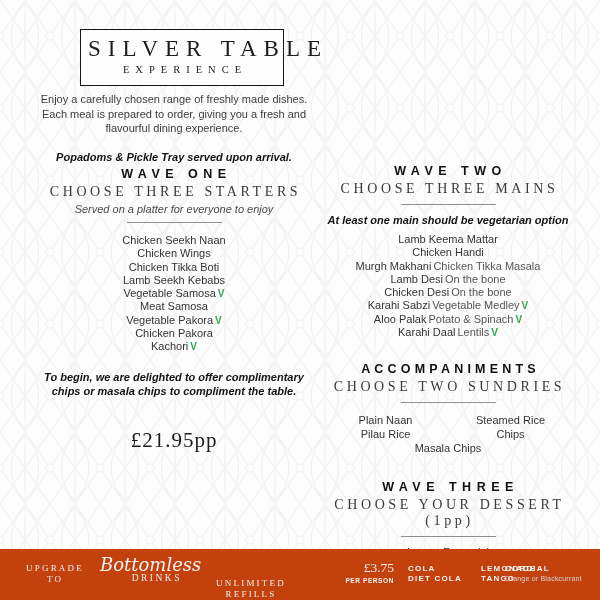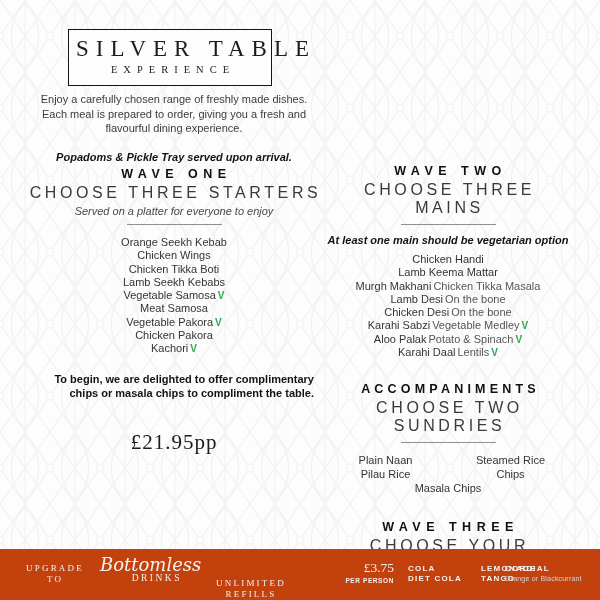--- a/index.html
+++ b/index.html
@@ -6,21 +6,21 @@
   .page{
     position:relative;width:600px;height:600px;margin:0 auto;
     background:#fdfdfd;overflow:hidden;
     font-family:"Liberation Sans",sans-serif;color:#2e2e2e;
   }
   .bg{position:absolute;inset:0;z-index:0;}
   .layer{position:absolute;z-index:1;}
 
   
   .logo-box{
-    left:68px;top:29px;width:202px;height:55px;
+    left:80px;top:29px;width:202px;height:55px;
     border:1.5px solid #141414;background:#fdfdfd;text-align:center;
   }
   .logo-title{
     font-family:"Liberation Serif",serif;font-size:23px;color:#1c1c1c;
     letter-spacing:7px;padding-left:7px;margin-top:6px;white-space:nowrap;
   }
   .logo-sub{
     font-family:"Liberation Serif",serif;font-size:10.5px;color:#1c1c1c;
     letter-spacing:6px;padding-left:6px;margin-top:2px;
   }
@@ -28,30 +28,30 @@
     left:34px;top:92px;width:280px;text-align:center;
     font-size:11px;line-height:1.33;color:#3c3c3c;margin:0;
   }
 
   
   .col-left {left:24px; top:151px;width:300px;text-align:center;}
   .col-right{left:323px;top:160px;width:250px;text-align:center;}
 
   .arrival,.veg-note{font-size:11px;font-weight:bold;font-style:italic;color:#131313;margin:0;}
   .wave-title{font-size:12.5px;font-weight:bold;letter-spacing:5.5px;color:#101010;margin:4px 0 0 0;padding-left:5px;}
-  .wave-sub{font-size:16px;letter-spacing:3.6px;color:#3a3a3a;margin:3px 0 0 0;padding-left:3px;}
+  .wave-sub{font-size:14px;letter-spacing:3.6px;color:#3a3a3a;margin:3px 0 0 0;padding-left:3px;font-family:Liberation Serif, serif;}
   .serve-note{font-size:11px;font-style:italic;color:#4a4a4a;margin:3px 0 0 0;}
   .divider{width:95px;border-top:1px solid #8f8f8f;margin:7px auto 0 auto;height:0;}
 
   .menu-list{list-style:none;margin:11px 0 0 0;padding:0;font-size:11px;line-height:13.3px;color:#343434;}
   .desc{font-size:11px;color:#565656;}
   .veg{color:#2fa84f;font-weight:bold;font-size:10px;}
   .optional{margin-left:2px;}
 
-  .chips-note{font-size:11px;font-weight:bold;color:#131313;line-height:1.3;margin:16px auto 0 auto;width:280px;text-align:right;}
+  .chips-note{font-size:11px;font-weight:bold;font-style:italic;color:#131313;line-height:1.3;margin:16px auto 0 auto;width:280px;}
   .price{font-family:"Liberation Serif",serif;font-size:21px;letter-spacing:1px;color:#1b1b1b;margin-top:30px;}
 
   .acc-block{margin-top:23px;}
   .acc-grid{display:flex;margin-top:10px;font-size:11px;line-height:14px;color:#343434;}
   .acc-grid > div{width:50%;}
   .acc-center{font-size:11px;color:#343434;margin-top:1px;}
   .wave3-block{margin-top:26px;}
 
   
   .footer{
@@ -102,42 +102,42 @@
 
   <p class="layer intro">Enjoy a carefully chosen range of freshly made dishes. Each meal is prepared to order, giving you a fresh and flavourful dining experience.</p>
 
   <div class="layer col-left">
     <p class="arrival">Popadoms &amp; Pickle Tray served upon arrival.</p>
     <div class="wave-title">WAVE ONE</div>
     <div class="wave-sub">CHOOSE THREE STARTERS</div>
     <p class="serve-note">Served on a platter for everyone to enjoy</p>
     <div class="divider"></div>
     <ul class="menu-list">
-      <li><span>Orange Seekh Kebab</span></li>
+      <li><span>Chicken Seekh Naan</span></li>
       <li><span>Chicken Wings</span></li>
       <li><span>Chicken Tikka Boti</span></li>
       <li><span>Lamb Seekh Kebabs</span></li>
       <li><span>Vegetable Samosa</span><span class="veg optional">V</span></li>
       <li><span>Meat Samosa</span></li>
       <li><span>Vegetable Pakora</span><span class="veg optional">V</span></li>
       <li><span>Chicken Pakora</span></li>
       <li><span>Kachori</span><span class="veg optional">V</span></li>
     </ul>
     <p class="chips-note">To begin, we are delighted to offer complimentary chips or masala chips to compliment the table.</p>
     <div class="price">£21.95pp</div>
   </div>
 
   <div class="layer col-right">
     <div class="wave-title">WAVE TWO</div>
     <div class="wave-sub">CHOOSE THREE MAINS</div>
     <div class="divider"></div>
     <p class="veg-note" style="margin-top:9px;">At least one main should be vegetarian option</p>
     <ul class="menu-list" style="margin-top:7px;">
+      <li><span>Lamb Keema Mattar</span></li>
       <li><span>Chicken Handi</span></li>
-      <li><span>Lamb Keema Mattar</span></li>
       <li><span>Murgh Makhani</span><span class="desc optional">Chicken Tikka Masala</span></li>
       <li><span>Lamb Desi</span><span class="desc optional">On the bone</span></li>
       <li><span>Chicken Desi</span><span class="desc optional">On the bone</span></li>
       <li><span>Karahi Sabzi</span><span class="desc optional">Vegetable Medley</span><span class="veg optional">V</span></li>
       <li><span>Aloo Palak</span><span class="desc optional">Potato &amp; Spinach</span><span class="veg optional">V</span></li>
       <li><span>Karahi Daal</span><span class="desc optional">Lentils</span><span class="veg optional">V</span></li>
     </ul>
 
     <div class="acc-block">
       <div class="wave-title" style="letter-spacing:4.2px;">ACCOMPANIMENTS</div>

